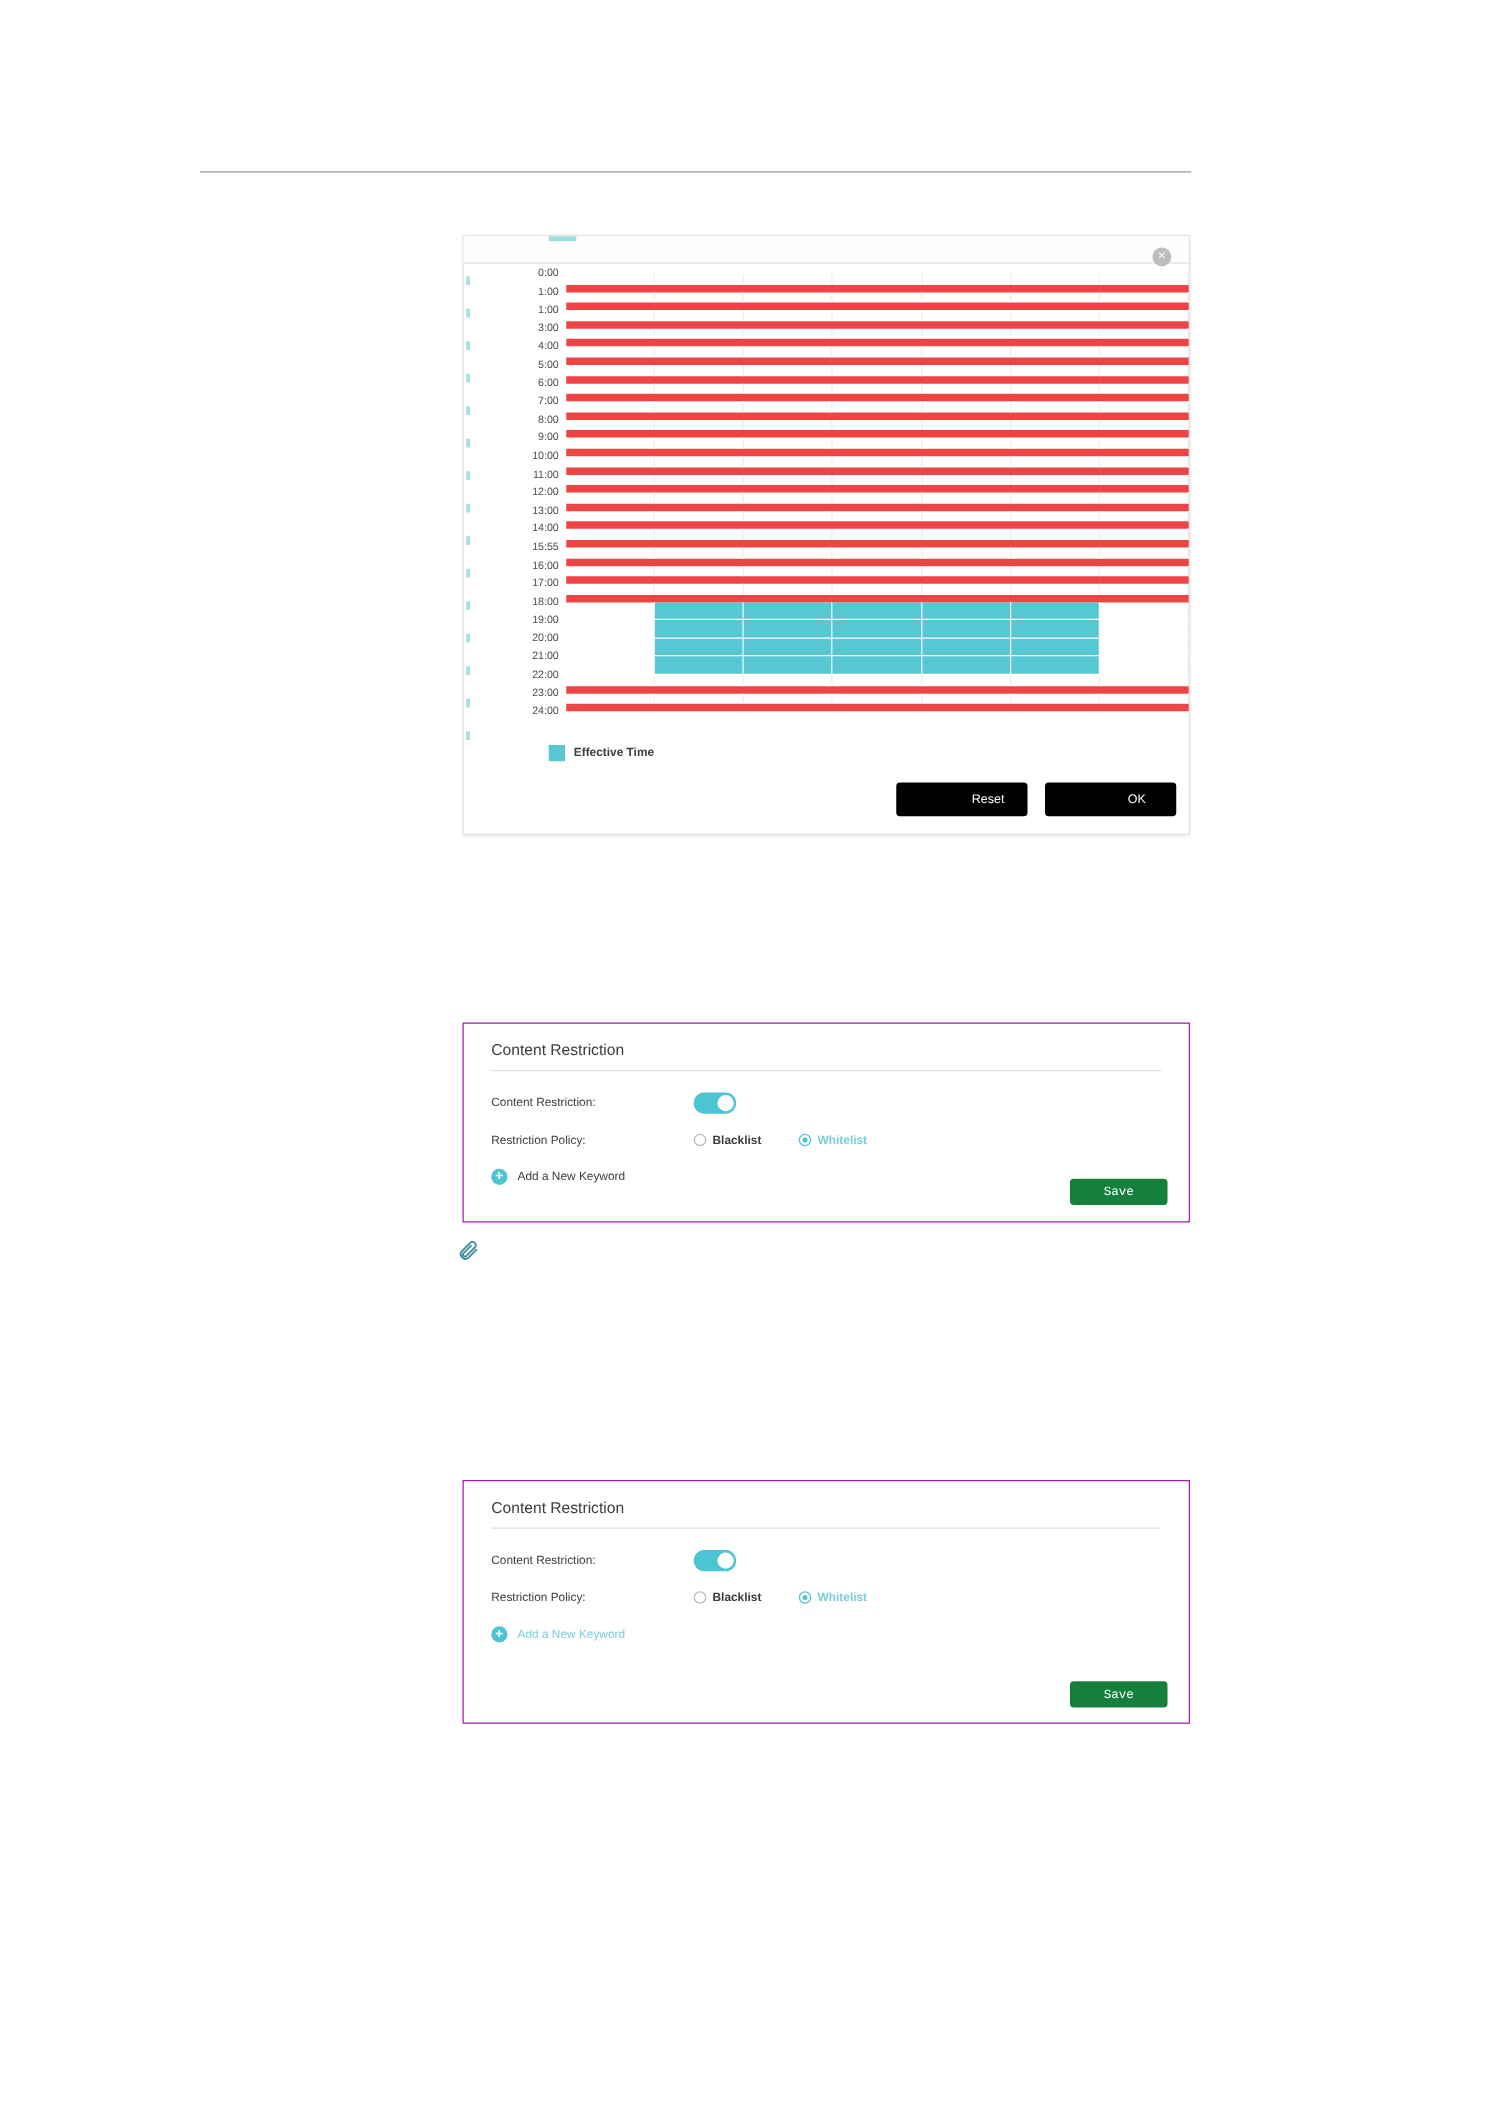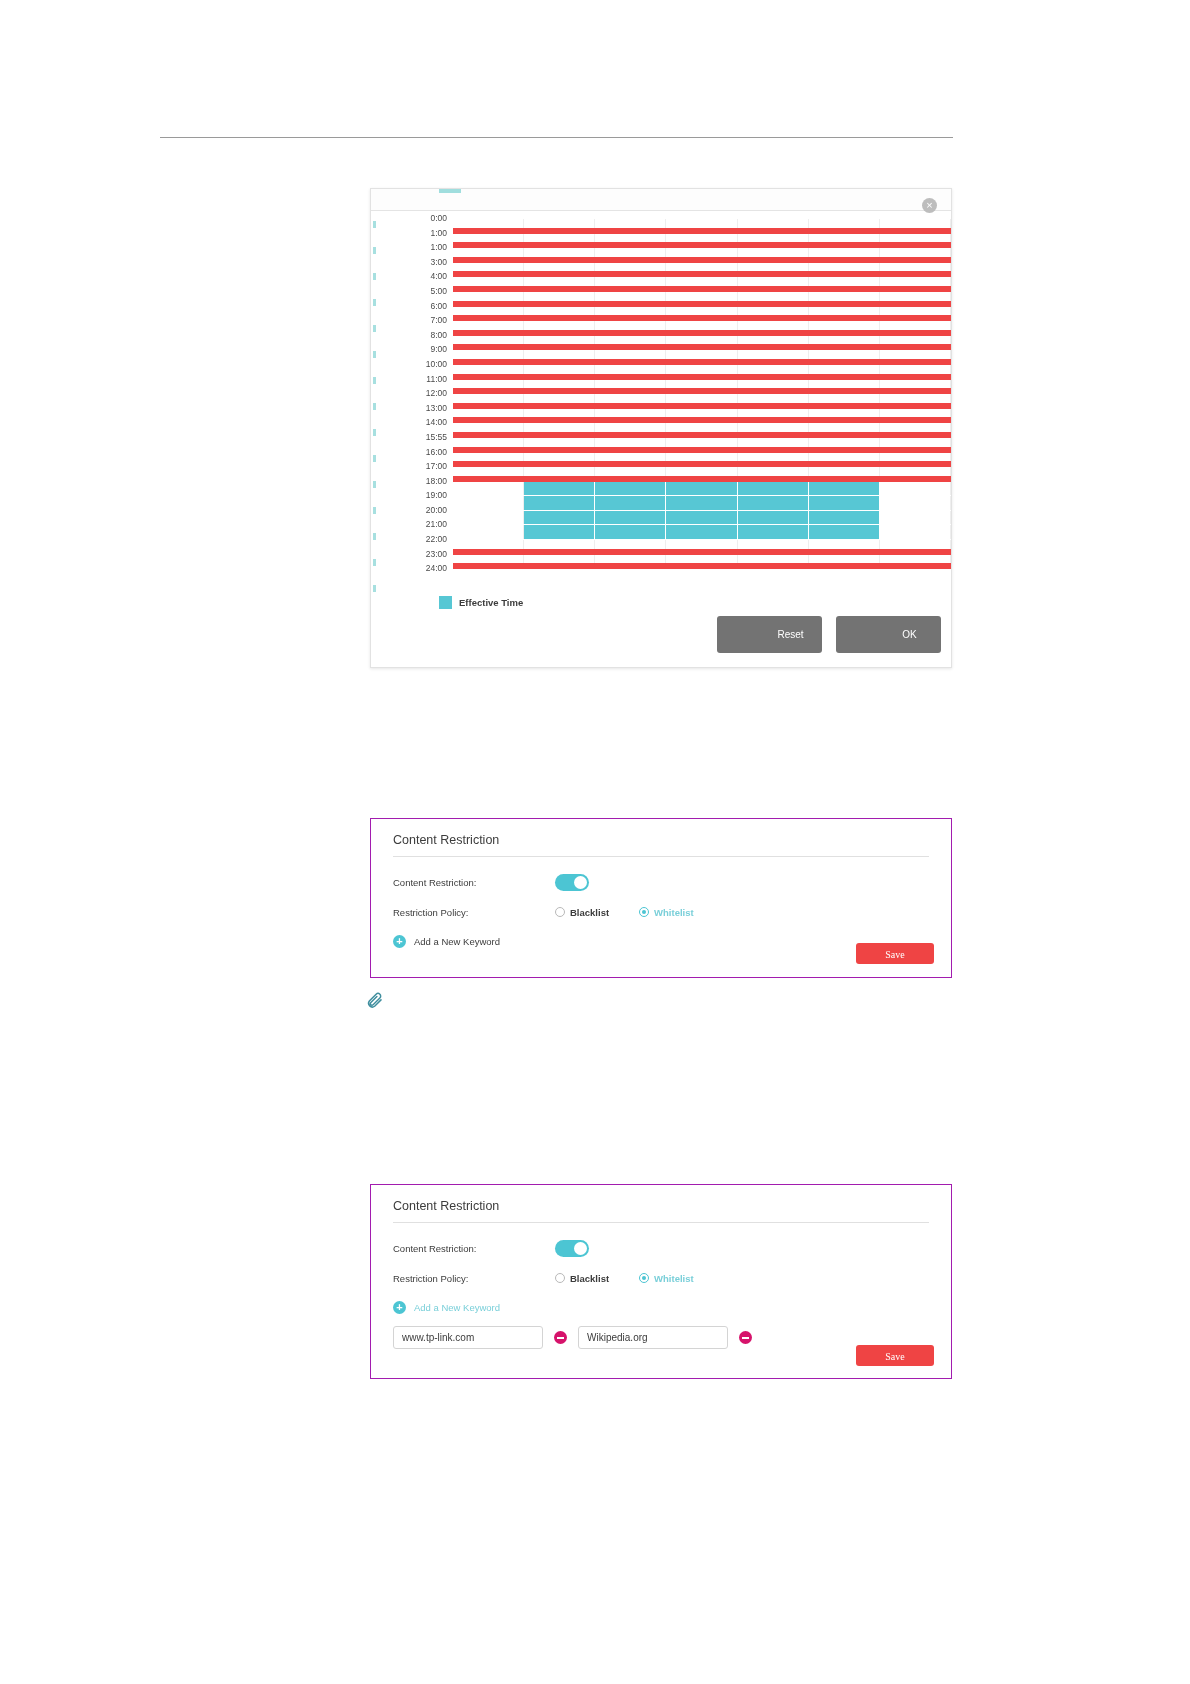--- a/index.html
+++ b/index.html
@@ -91,22 +91,22 @@
     display:flex; align-items:center; gap:7px;
   }
   .legend-swatch{ width:13px; height:13px; background:#57c7d4; }
   .legend-text{ font-size:9.5px; color:#3c3c3c;font-weight:bold; }
 
   .modal-btns{
     position:absolute; right:10px; bottom:14px;
     display:flex; gap:14px;
   }
   .btn{
-    width:105px; height:37px; line-height:21px; text-align:center;
-    background:#737373; color:#ffffff; font-size:10px;
+    width:105px; height:27px; line-height:21px; text-align:center;
+    background:#000000; color:#ffffff; font-size:10px;
     border-radius:3px; border:none; cursor:pointer;
     font-family:"Liberation Sans", sans-serif;
     padding-left:48px;
   }
 
   
   .card{
     position:absolute; left:370px; width:582px;
     background:#ffffff; border:1px solid #a21caf;
   }
@@ -171,23 +171,23 @@
     position:relative; cursor:pointer; flex:none;
   }
   .minus-icon::after{
     content:""; position:absolute; left:3px; top:6px; width:7px; height:2px;
     background:#fff;
   }
 
   .save-btn{
     position:absolute; right:17px; width:78px; height:21px;
     line-height:21px; text-align:center;
-    background:#ef4444; color:#ffffff; font-size:10px;
+    background:#15803d; color:#ffffff; font-size:10px;
     border-radius:3px; border:none; cursor:pointer;
-    font-family:Liberation Serif, serif;
+    font-family:Liberation Mono, monospace;
   }
   #card1 .save-btn{ bottom:13px; }
   #card2 .save-btn{ bottom:12px; }
 
   
   .clip-icon{
     position:absolute; left:366px; top:992px; width:18px; height:18px;
     cursor:default;
   }
 </style>
@@ -543,25 +543,15 @@
         <span class="rlabel">Whitelist</span>
       </div>
     </div>
   </div>
 
   <div class="addrow">
     <span class="plus-icon">+</span>
     <span class="add-text">Add a New Keyword</span>
   </div>
 
-  <div class="kwrow" id="kwrow">
-      <div class="kwgroup">
-        <input class="kwinput" type="text" value="www.tp-link.com" style="">
-        <span class="minus-icon"></span>
-      </div>
-      <div class="kwgroup">
-        <input class="kwinput" type="text" value="Wikipedia.org" style="">
-        <span class="minus-icon"></span>
-      </div>
-    </div>
 
   <button class="save-btn">Save</button>
 </div>
 
 </body></html>

